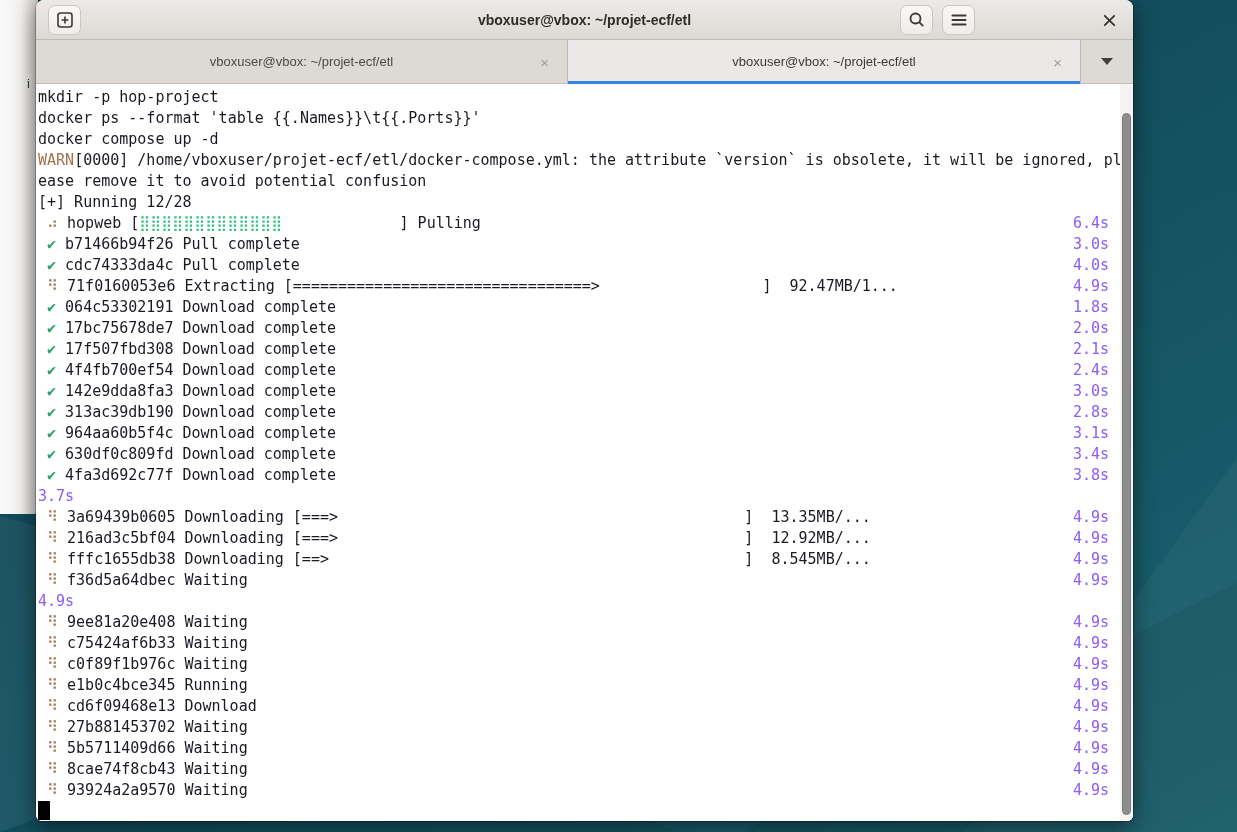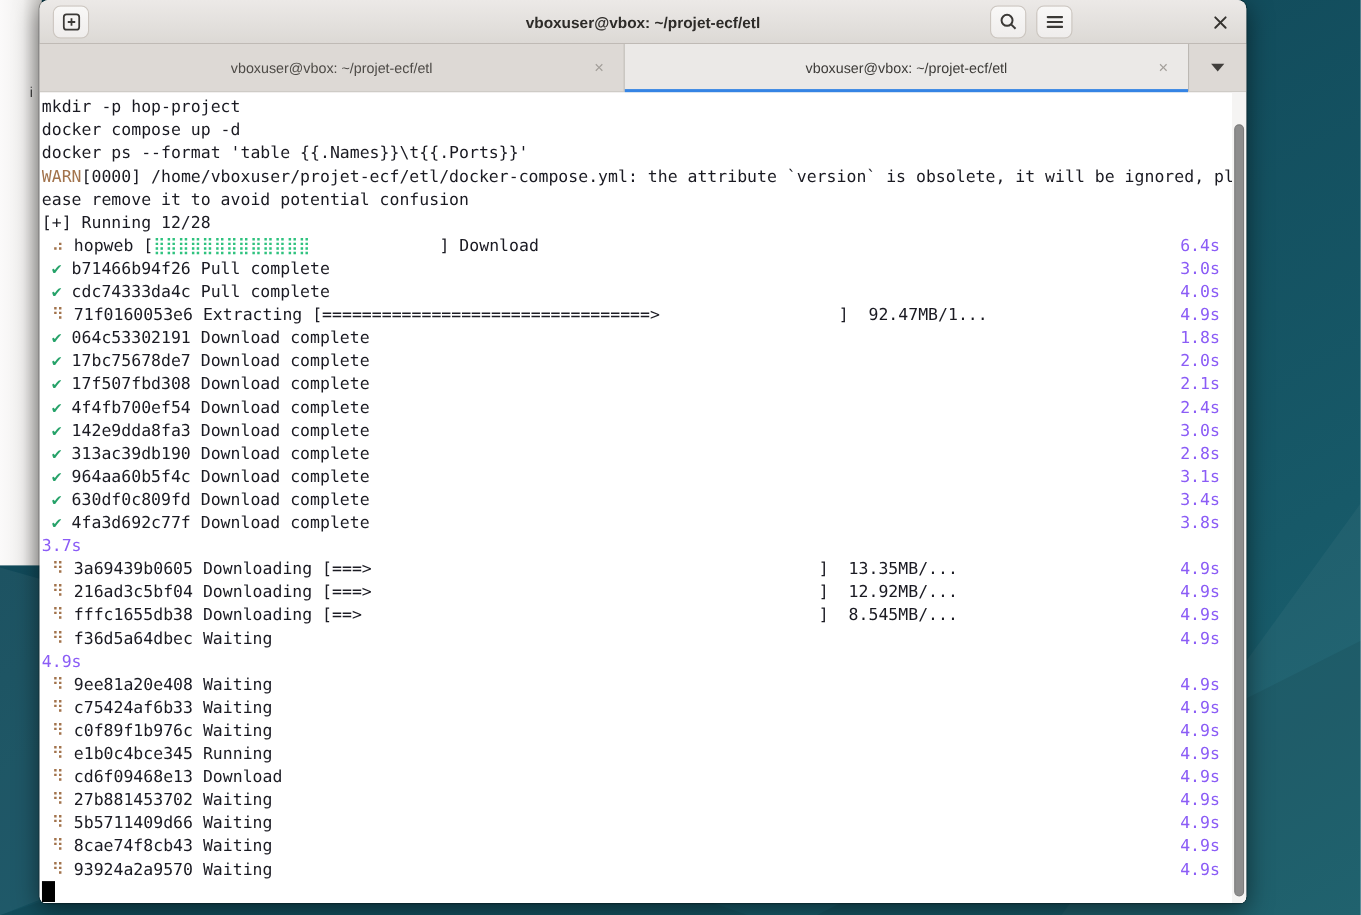--- a/index.html
+++ b/index.html
@@ -135,26 +135,26 @@
       <span class="tab-close">×</span>
     </div>
     <div class="tab-overflow">
       <span class="arrow"></span>
     </div>
   </div>
 
   <div class="terminal">
     <div>
         <div class="tline"><span class="tleft"><span>mkdir -p hop-project</span></span></div>
+        <div class="tline"><span class="tleft"><span>docker ps --format 'table {{.Names}}\t{{.Ports}}'</span></span></div>
         <div class="tline"><span class="tleft"><span>docker compose up -d</span></span></div>
-        <div class="tline"><span class="tleft"><span>docker ps --format 'table {{.Names}}\t{{.Ports}}'</span></span></div>
         <div class="tline"><span class="tleft"><span class="c-warn">WARN</span><span>[0000] /home/vboxuser/projet-ecf/etl/docker-compose.yml: the attribute `version` is obsolete, it will be ignored, pl</span></span></div>
         <div class="tline"><span class="tleft"><span>ease remove it to avoid potential confusion</span></span></div>
         <div class="tline"><span class="tleft"><span>[+] Running 12/28</span></span></div>
-        <div class="tline"><span class="tleft"><span> </span><span class="c-spinner">⠴</span><span> hopweb [</span><span class="c-green">⣿⣿⣿⣿⣿⣿⣿⣿⣿⣿⣿⣿⣿</span><span>             ] Download</span></span><span class="ttime">6.4s</span></div>
+        <div class="tline"><span class="tleft"><span> </span><span class="c-spinner">⠴</span><span> hopweb [</span><span class="c-green">⣿⣿⣿⣿⣿⣿⣿⣿⣿⣿⣿⣿⣿</span><span>             ] Pulling</span></span><span class="ttime">6.4s</span></div>
         <div class="tline"><span class="tleft"><span> </span><span class="c-ok">✔</span><span> b71466b94f26 Pull complete</span></span><span class="ttime">3.0s</span></div>
         <div class="tline"><span class="tleft"><span> </span><span class="c-ok">✔</span><span> cdc74333da4c Pull complete</span></span><span class="ttime">4.0s</span></div>
         <div class="tline"><span class="tleft"><span> </span><span class="c-spinner">⠻</span><span> 71f0160053e6 Extracting [=================================&gt;                  ]  92.47MB/1...</span></span><span class="ttime">4.9s</span></div>
         <div class="tline"><span class="tleft"><span> </span><span class="c-ok">✔</span><span> 064c53302191 Download complete</span></span><span class="ttime">1.8s</span></div>
         <div class="tline"><span class="tleft"><span> </span><span class="c-ok">✔</span><span> 17bc75678de7 Download complete</span></span><span class="ttime">2.0s</span></div>
         <div class="tline"><span class="tleft"><span> </span><span class="c-ok">✔</span><span> 17f507fbd308 Download complete</span></span><span class="ttime">2.1s</span></div>
         <div class="tline"><span class="tleft"><span> </span><span class="c-ok">✔</span><span> 4f4fb700ef54 Download complete</span></span><span class="ttime">2.4s</span></div>
         <div class="tline"><span class="tleft"><span> </span><span class="c-ok">✔</span><span> 142e9dda8fa3 Download complete</span></span><span class="ttime">3.0s</span></div>
         <div class="tline"><span class="tleft"><span> </span><span class="c-ok">✔</span><span> 313ac39db190 Download complete</span></span><span class="ttime">2.8s</span></div>
         <div class="tline"><span class="tleft"><span> </span><span class="c-ok">✔</span><span> 964aa60b5f4c Download complete</span></span><span class="ttime">3.1s</span></div>

